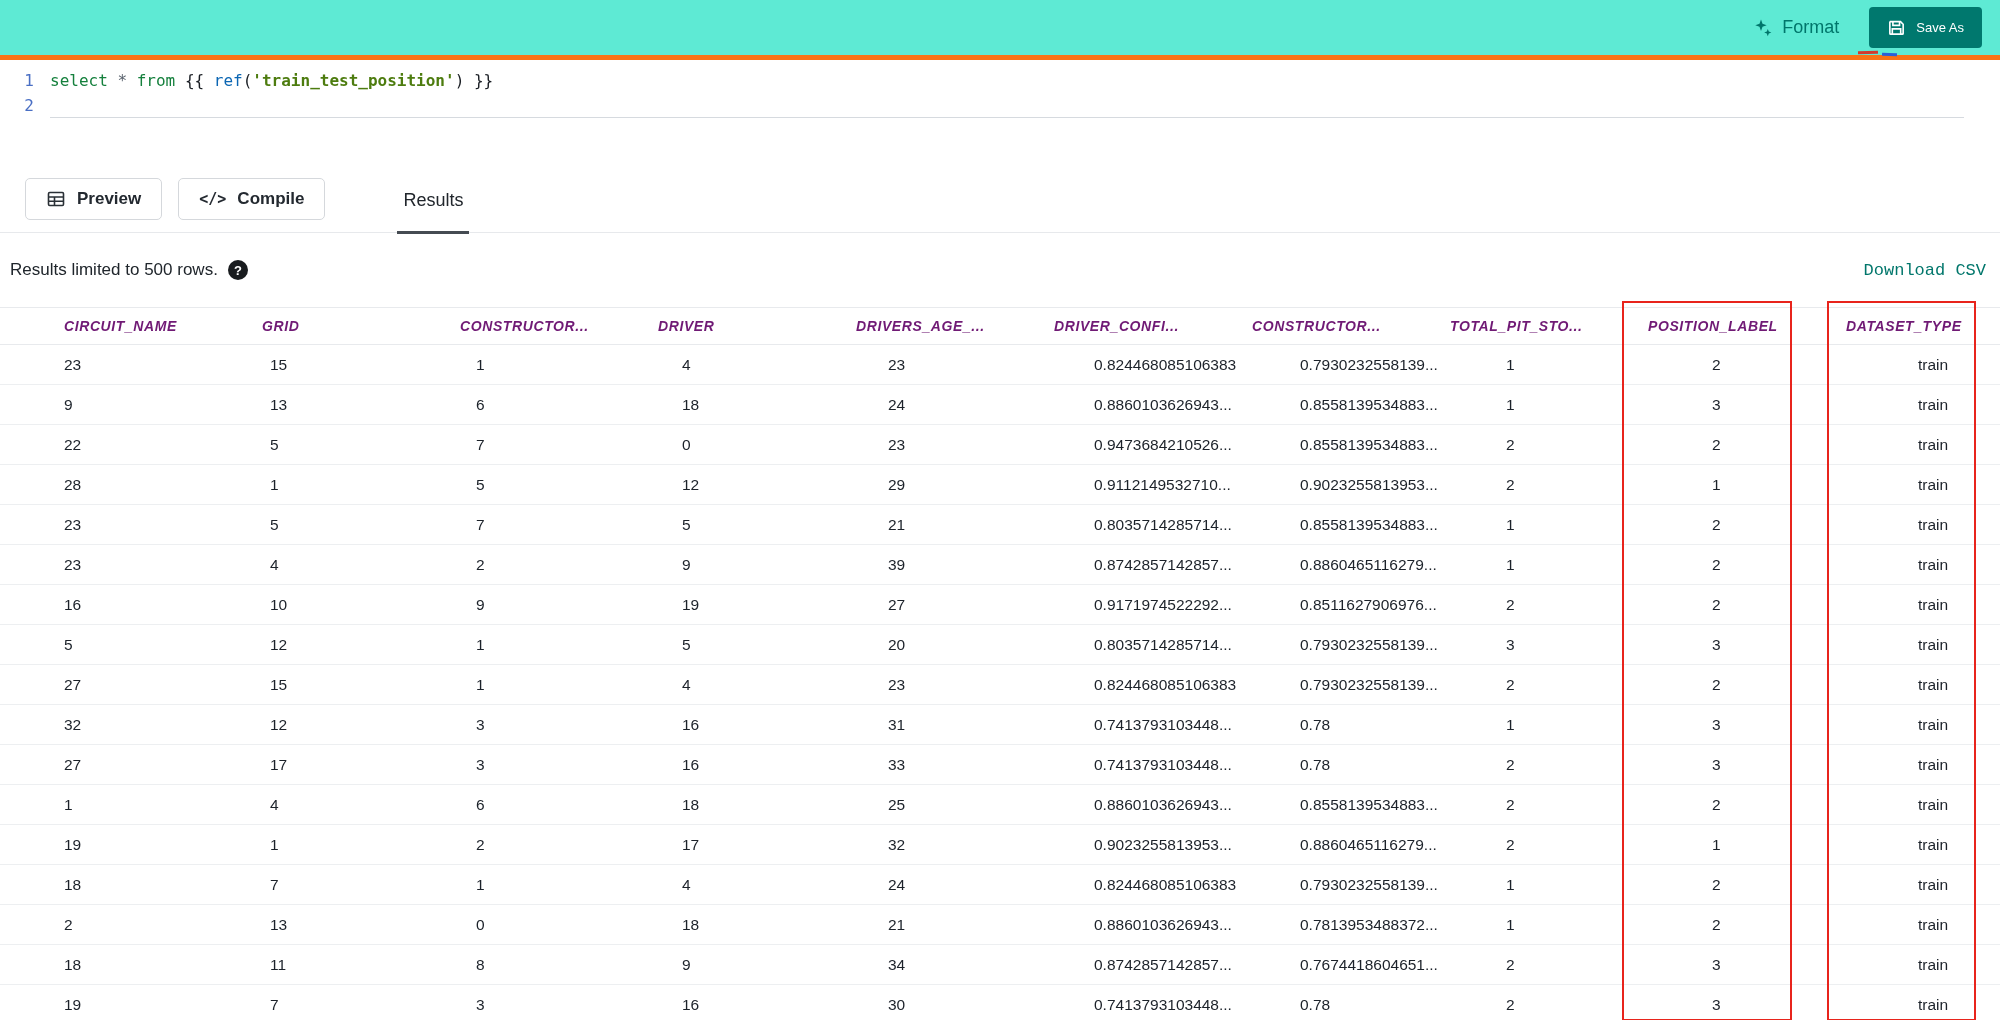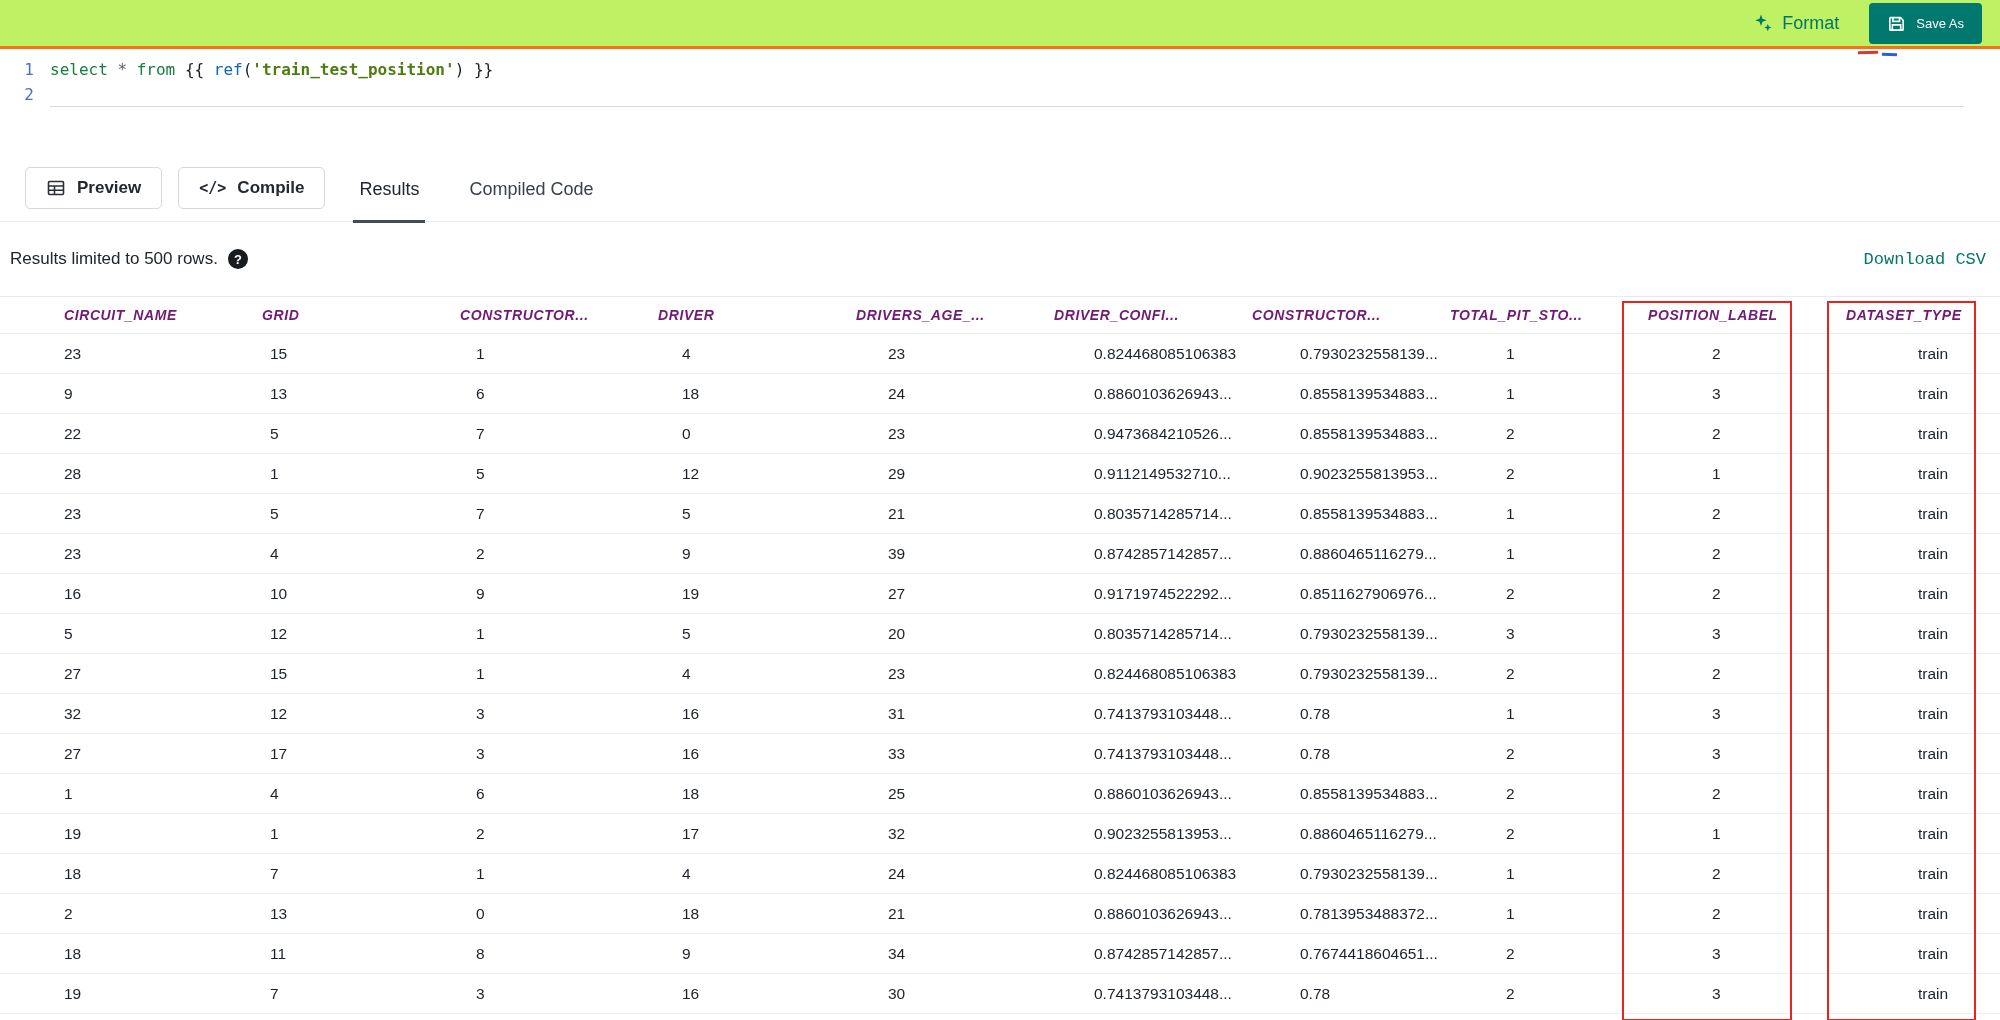--- a/index.html
+++ b/index.html
@@ -1,21 +1,21 @@
 <!DOCTYPE html>
 <html><head>
 <meta charset="utf-8">
 <style>
   * { box-sizing: border-box; margin: 0; padding: 0; }
   html, body { width: 2000px; height: 1020px; overflow: hidden; background: #ffffff;
     font-family: "Liberation Sans", sans-serif; }
 
   
-  .topbar { height: 49px; display: flex; align-items: center; justify-content: flex-end;
-    gap: 30px; padding: 0 18px; background: #bef264; border-bottom: 3px solid #f97316; }
+  .topbar { height: 60px; display: flex; align-items: center; justify-content: flex-end;
+    gap: 30px; padding: 0 18px; background: #5eead4; border-bottom: 5px solid #f97316; }
   .format-btn { display: inline-flex; align-items: center; gap: 9px; background: transparent;
     border: none; color: #00766b; font-size: 18px; cursor: pointer; font-family: inherit; }
   .saveas-btn { display: inline-flex; align-items: center; gap: 10px; background: #00786e;
     color: #fff; border: none; border-radius: 4px; height: 41px; padding: 0 18px;
     font-size: 13px; cursor: pointer; font-family: inherit; }
   .artifact { position: absolute; left: 1858px; top: 51px; display: flex; gap: 4px; z-index: 5; }
   .artifact .red  { width: 20px; height: 3px; background: #d23b2e; transform: rotate(-2deg); }
   .artifact .blue { width: 15px; height: 3px; background: #2b5fd9; transform: rotate(2deg); margin-top: 2px; }
 
   
@@ -33,21 +33,21 @@
 
   
   .panel-toolbar { height: 67px; display: flex; align-items: center; padding-left: 25px;
     border-bottom: 1px solid #e7e9ec; background: #fff; }
   .btn { display: inline-flex; align-items: center; gap: 11px; background: #fff;
     border: 1px solid #d5d8dc; border-radius: 5px; height: 42px; padding: 0 20px;
     font-size: 17px; font-weight: 600; color: #232930; cursor: pointer; font-family: inherit; }
   .btn + .btn { margin-left: 16px; }
   .code-glyph { font-family: "DejaVu Sans Mono", monospace; font-weight: 700; font-size: 15px;
     color: #232930; }
-  .tabs { display: flex; height: 67px; margin-left: 28px; align-self: stretch; text-align: center; }
+  .tabs { display: flex; height: 67px; margin-left: 72px; align-self: stretch; text-align: center; }
   .tab { display: flex; align-items: center; padding: 0 6px; margin-right: 38px;
     font-size: 18px; color: #39414b; cursor: pointer; height: 68px; }
   .tab.active { color: #21262c; border-bottom: 3px solid #454b52; padding-top: 3px; }
 
   
   .results-info { height: 74px; display: flex; align-items: center; padding: 0 14px 0 10px;
     background: #fff; }
   .results-text { font-size: 17px; color: #20262c; }
   .help-icon { width: 20px; height: 20px; border-radius: 50%; background: #191c1f; color: #fff;
     font-size: 13px; font-weight: bold; display: flex; align-items: center;
@@ -122,21 +122,20 @@
       </svg>
     </span>
     <span>Preview</span>
   </button>
   <button class="btn">
     <span class="code-glyph">&lt;/&gt;</span>
     <span>Compile</span>
   </button>
   <div class="tabs">
       <div class="tab active">Results</div>
-      <div class="tab">Compiled Code</div>
     </div>
 </div>
 
 <div class="results-info">
   <span class="results-text">Results limited to 500 rows.</span>
   <span class="help-icon">?</span>
   <a class="download-link">Download CSV</a>
 </div>
 
 <div>

